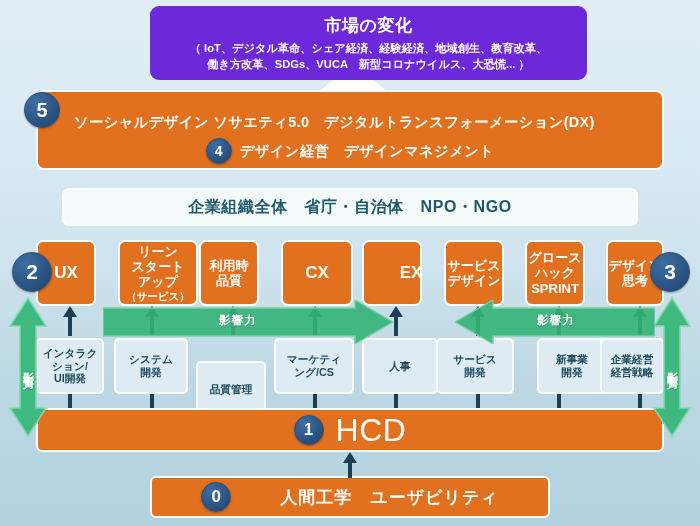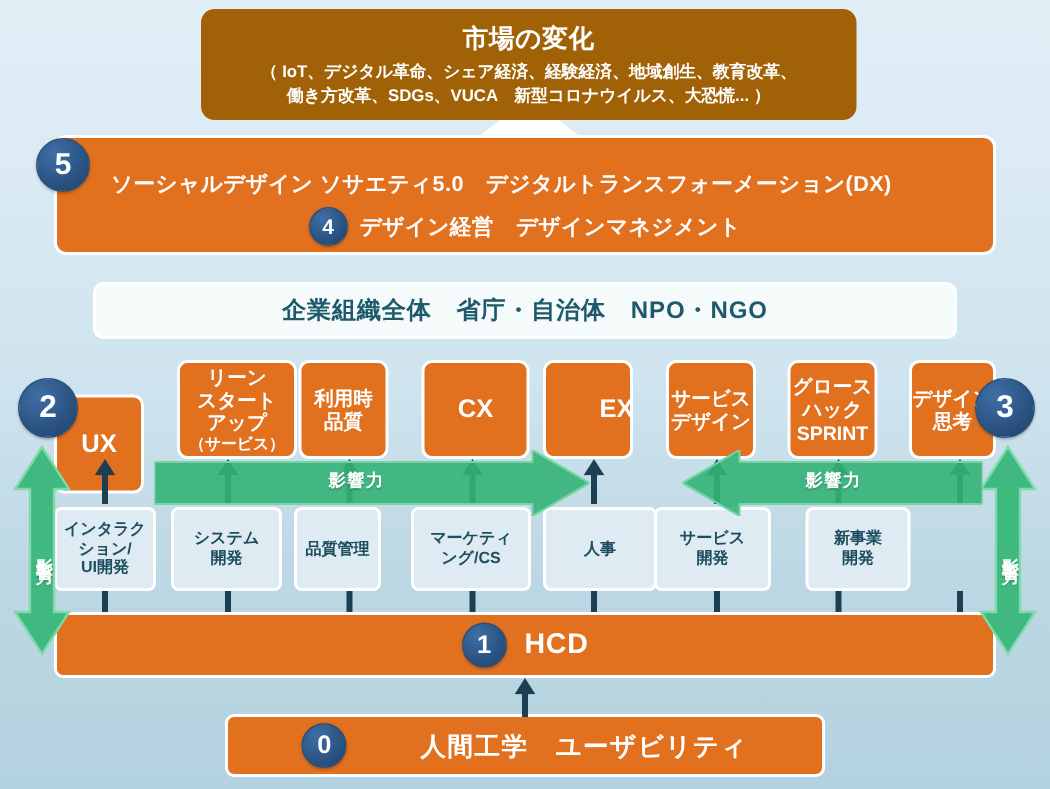--- a/index.html
+++ b/index.html
@@ -7,22 +7,22 @@
   body {
     font-family: "Liberation Sans", "DejaVu Sans", sans-serif;
     background: linear-gradient(180deg, #e2eef6 0%, #dbeaf4 22%, #cfe4ee 48%, #bdd8e4 72%, #b3d2df 100%);
     position: relative;
     overflow: hidden;
   }
   .stage { position: absolute; inset: 0; }
 
   
   .market {
-    position: absolute; left: 134px; top: 6px; width: 437px; height: 74px;
-    background: #a16207; border-radius: 9px;
+    position: absolute; left: 150px; top: 6px; width: 437px; height: 74px;
+    background: #6d28d9; border-radius: 9px;
     display: flex; flex-direction: column; align-items: center; justify-content: center;
     color: #ffffff; text-align: center;
   }
   .market-title { font-size: 17px; font-weight: bold; letter-spacing: .5px; }
   .market-sub { font-size: 11.2px; font-weight: bold; line-height: 1.45; margin-top: 3px; }
 
   
   .tri-white {
     position: absolute; left: 318px; top: 80px; width: 70px; height: 12px;
     background: #ffffff;
@@ -117,21 +117,21 @@
     text-shadow: 0 1px 1px rgba(0,0,0,.2);
   }
 
   
   .hcd {
     position: absolute; left: 36px; top: 408px; width: 628px; height: 44px;
     background: #e1701f; border: 2px solid #ffffff; border-radius: 6px;
     display: flex; align-items: center; justify-content: center; gap: 12px;
     z-index: 22;
   }
-  .hcd .txt { color: #ffffff; font-size: 19px; font-weight: bold; letter-spacing: .5px; }
+  .hcd .txt { color: #ffffff; font-size: 32px; font-weight: normal; letter-spacing: .5px; }
 
   
   .ergo {
     position: absolute; left: 150px; top: 476px; width: 400px; height: 42px;
     background: #e1701f; border: 2px solid #ffffff; border-radius: 6px;
     display: flex; align-items: center; justify-content: center; gap: 12px;
   }
   .ergo .txt { color: #ffffff; font-size: 17px; font-weight: bold; letter-spacing: 1px; margin-left: 37px; }
 </style>
 </head>
@@ -179,21 +179,21 @@
     <polygon points="0,8 252,8 252,0 290,22 252,44 252,36 0,36" fill="#34b275" fill-opacity="0.9" stroke="#76d4a4" stroke-width="1.4"></polygon>
   </svg>
   <div class="inf-label" style="left:219px;top:313px;">影響力</div>
 
   <svg style="position:absolute;left:455px;top:300px;width:200px;height:44px;z-index:30;" viewBox="0 0 200 44">
     <polygon points="200,8 38,8 38,0 0,22 38,44 38,36 200,36" fill="#34b275" fill-opacity="0.9" stroke="#76d4a4" stroke-width="1.4"></polygon>
   </svg>
   <div class="inf-label" style="left:537px;top:313px;">影響力</div>
 
   <div class="tiles-top">
-      <div class="tile-o" style="left: 36px; width: 60px; margin-top: 23px;">
+      <div class="tile-o" style="left: 36px; width: 60px;">
         <div class="lbl big">
           <span class="line">UX</span>
         </div>
       </div>
       <div class="tile-o" style="left: 118px; width: 80px;">
         <div class="lbl">
           <span class="line">リーン</span>
           <span class="line">スタート</span>
           <span class="line">アップ</span>
           <span class="small">（サービス）</span>
@@ -276,21 +276,21 @@
           <span class="line">ション/</span>
           <span class="line">UI開発</span>
         </div>
       </div>
       <div class="tile-p" style="left: 114px; width: 74px;">
         <div class="lbl">
           <span class="line">システム</span>
           <span class="line">開発</span>
         </div>
       </div>
-      <div class="tile-p" style="left: 196px; width: 58px;">
+      <div class="tile-p" style="left: 196px; width: 70px; margin-top: 23px;">
         <div class="lbl">
           <span class="line">品質管理</span>
         </div>
       </div>
       <div class="tile-p" style="left: 274px; width: 80px;">
         <div class="lbl">
           <span class="line">マーケティ</span>
           <span class="line">ング/CS</span>
         </div>
       </div>
@@ -302,20 +302,26 @@
       <div class="tile-p" style="left: 436px; width: 78px;">
         <div class="lbl">
           <span class="line">サービス</span>
           <span class="line">開発</span>
         </div>
       </div>
       <div class="tile-p" style="left: 537px; width: 70px;">
         <div class="lbl">
           <span class="line">新事業</span>
           <span class="line">開発</span>
+        </div>
+      </div>
+      <div class="tile-p" style="left: 600px; width: 64px;">
+        <div class="lbl">
+          <span class="line">企業経営</span>
+          <span class="line">経営戦略</span>
         </div>
       </div>
     </div>
 
   <div class="stub" style="left:68px;top:394px;"></div>
   <div class="stub" style="left:150px;top:394px;"></div>
   <div class="stub" style="left:231px;top:394px;"></div>
   <div class="stub" style="left:313px;top:394px;"></div>
   <div class="stub" style="left:394px;top:394px;"></div>
   <div class="stub" style="left:476px;top:394px;"></div>

